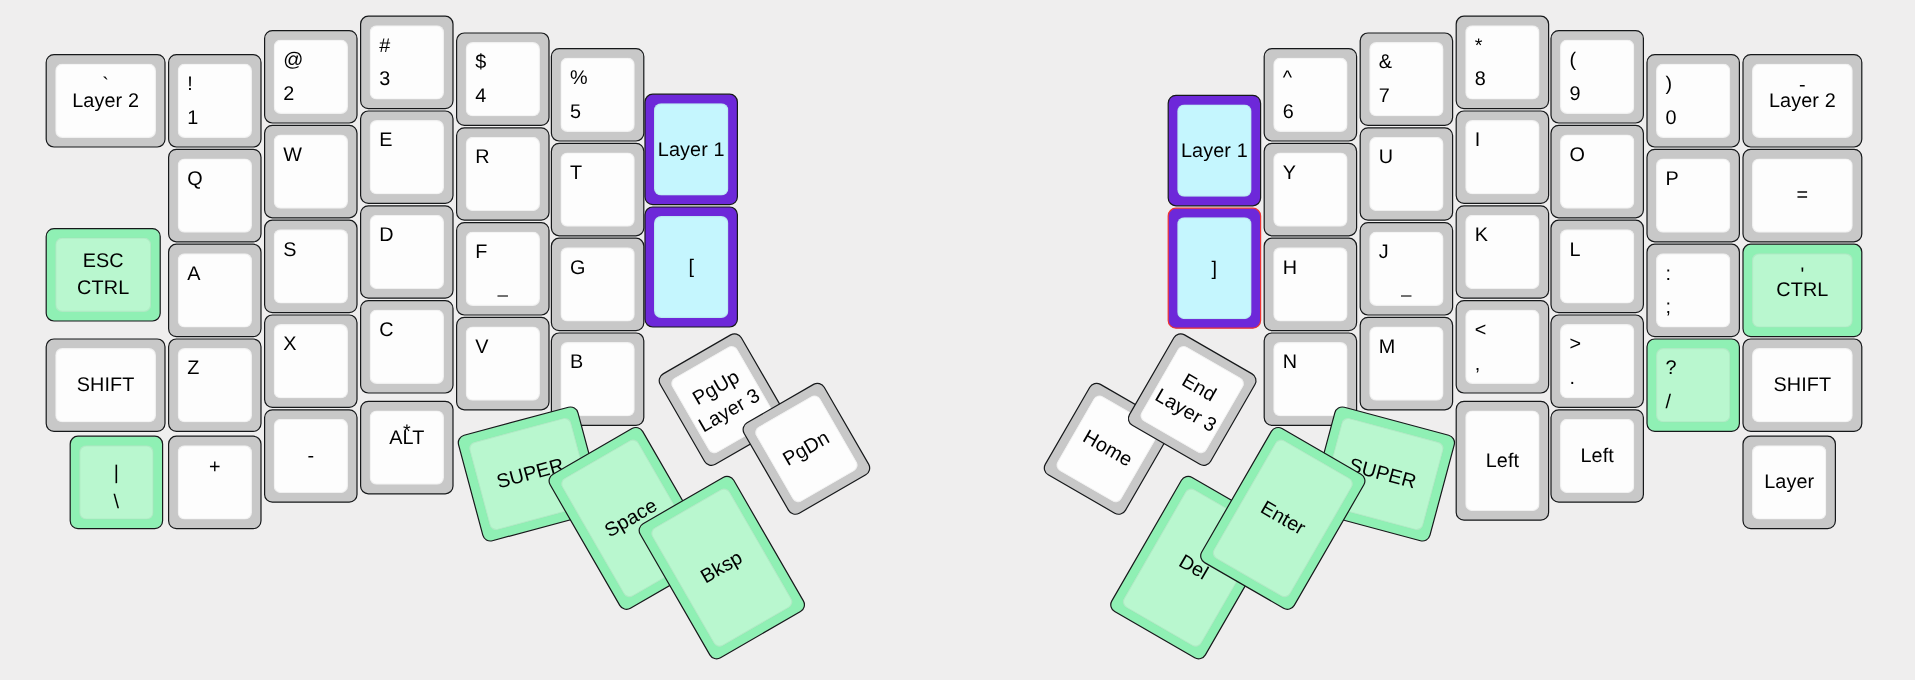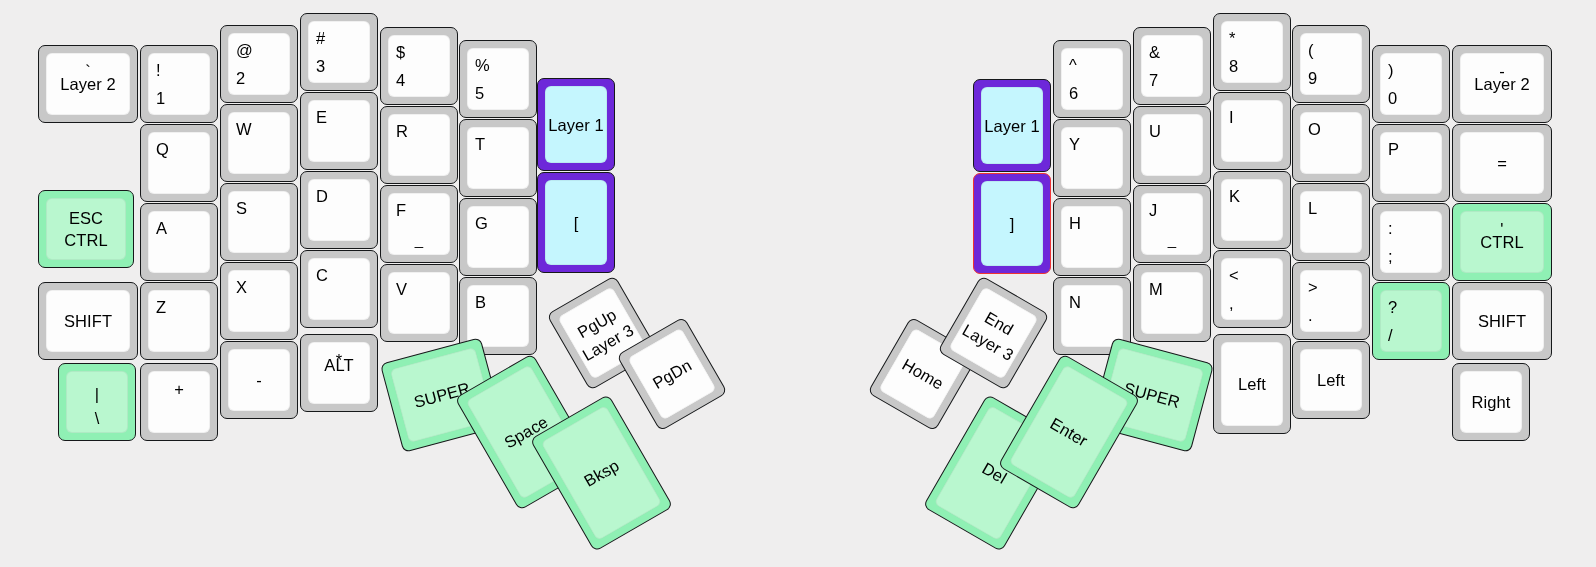--- a/index.html
+++ b/index.html
@@ -395,21 +395,21 @@
           <span class="lg cc">CTRL</span>
         </div>
       </div>
       <div class="key" style="left: 1452px; top: 282px; width: 100px; height: 78px;">
         <div class="cap">
           <span class="lg cc">SHIFT</span>
         </div>
       </div>
       <div class="key" style="left: 1452px; top: 363px; width: 78px; height: 78px;">
         <div class="cap">
-          <span class="lg cc">Right</span>
+          <span class="lg cc">Layer</span>
         </div>
       </div>
       <div class="key rot" style="left: 884px; top: 330px; width: 78px; height: 88px; transform: rotate(30deg);">
         <div class="cap">
           <span class="lg two">Home</span>
         </div>
       </div>
       <div class="key rot" style="left: 954px; top: 289px; width: 79px; height: 88px; transform: rotate(30deg);">
         <div class="cap">
           <span class="lg two">End<br>Layer 3</span>

